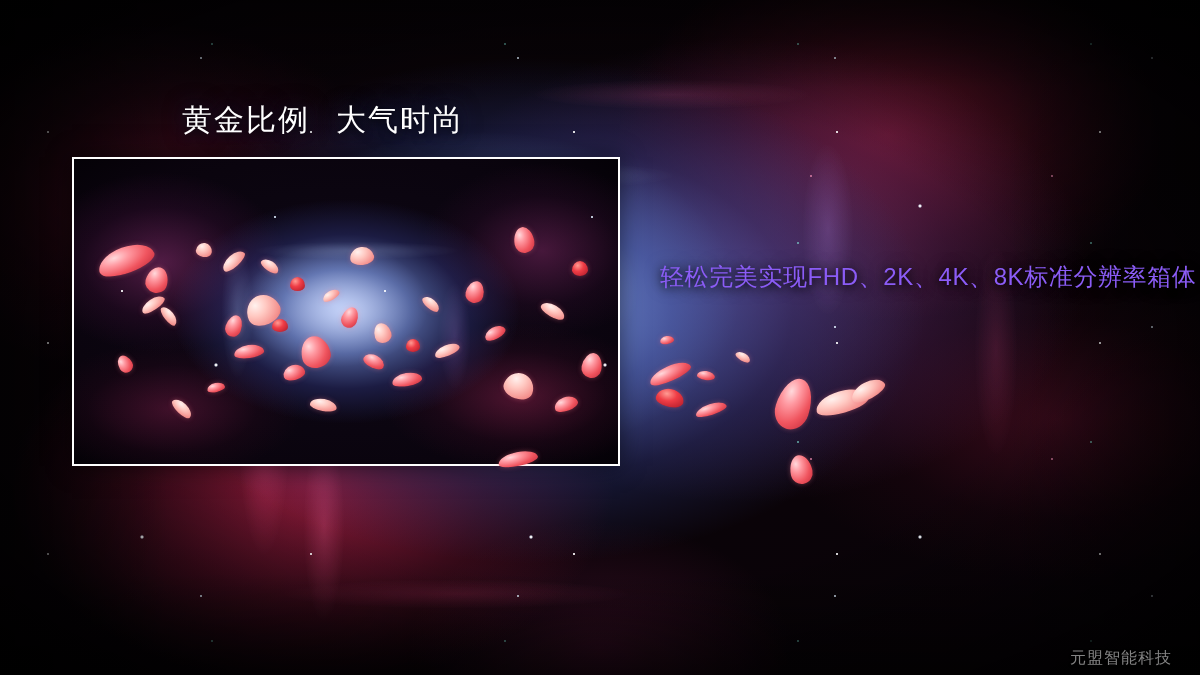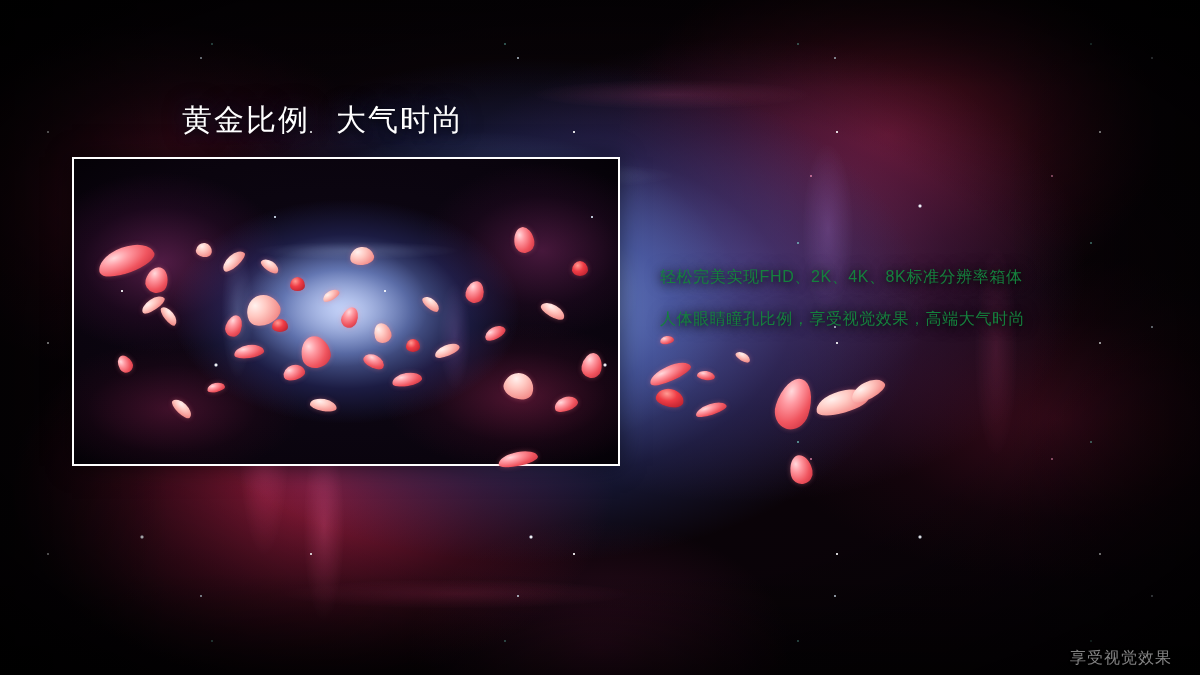--- a/index.html
+++ b/index.html
@@ -93,21 +93,21 @@
       radial-gradient(ellipse 26% 4% at 52% 30%, rgba(190,210,255,.34) 0%, rgba(190,210,255,0) 72%),
       radial-gradient(ellipse 4% 24% at 70% 58%, rgba(210,140,255,.3) 0%, rgba(210,140,255,0) 72%);}
 
   
   #title{position:absolute;left:182px;top:100px;font-size:30px;color:#ffffff;
       letter-spacing:2px;white-space:nowrap;
       text-shadow:0 2px 9px rgba(0,0,0,.8),0 0 22px rgba(30,40,90,.7);}
   #title .gap{display:inline-block;width:26px;}
 
   #body-text{position:absolute;left:660px;top:256px;width:520px;}
-  #body-text .line{font-size:16px;color:#15803d;line-height:42px;white-space:nowrap;
+  #body-text .line{font-size:24px;color:#8b5cf6;line-height:42px;white-space:nowrap;
       letter-spacing:.6px;
       text-shadow:0 2px 8px rgba(0,0,0,.85),0 0 16px rgba(0,0,0,.6);}
 
   #watermark{position:absolute;left:1070px;top:648px;font-size:16px;
       color:#8f8f8f;letter-spacing:1px;opacity:.92;white-space:nowrap;
       text-shadow:0 1px 3px rgba(0,0,0,.7);}
 </style>
 </head>
 <body>
 
@@ -179,18 +179,17 @@
       <div class="petal" style="left:44px;top:196px;width:14px;height:18px;transform:rotate(-30deg);"></div>
     </div>
   </div>
 
   <div class="petal" style="left:498px;top:452px;width:40px;height:14px;transform:rotate(-12deg);"></div>
 
   <div id="title"><span>黄金比例</span><span class="gap"></span><span>大气时尚</span></div>
 
   <div id="body-text">
     <div class="line">轻松完美实现FHD、2K、4K、8K标准分辨率箱体</div>
-    <div class="line">人体眼睛瞳孔比例，享受视觉效果，高端大气时尚</div>
   </div>
 
-  <div id="watermark">享受视觉效果</div>
+  <div id="watermark">元盟智能科技</div>
 
 </div>
 
 </body></html>

